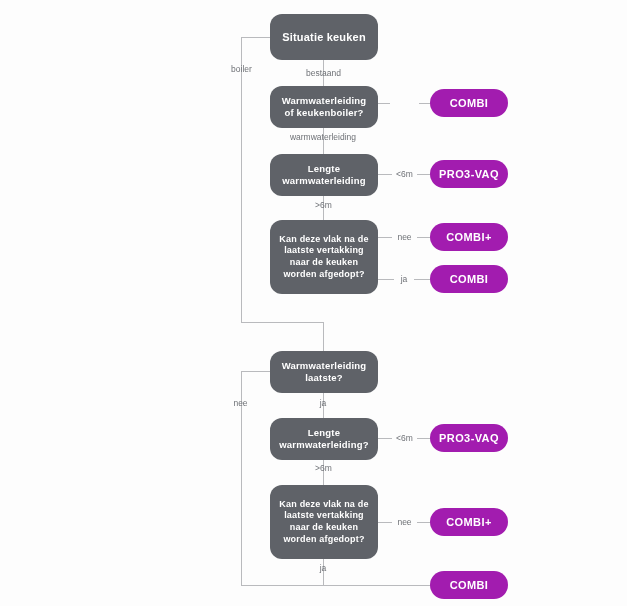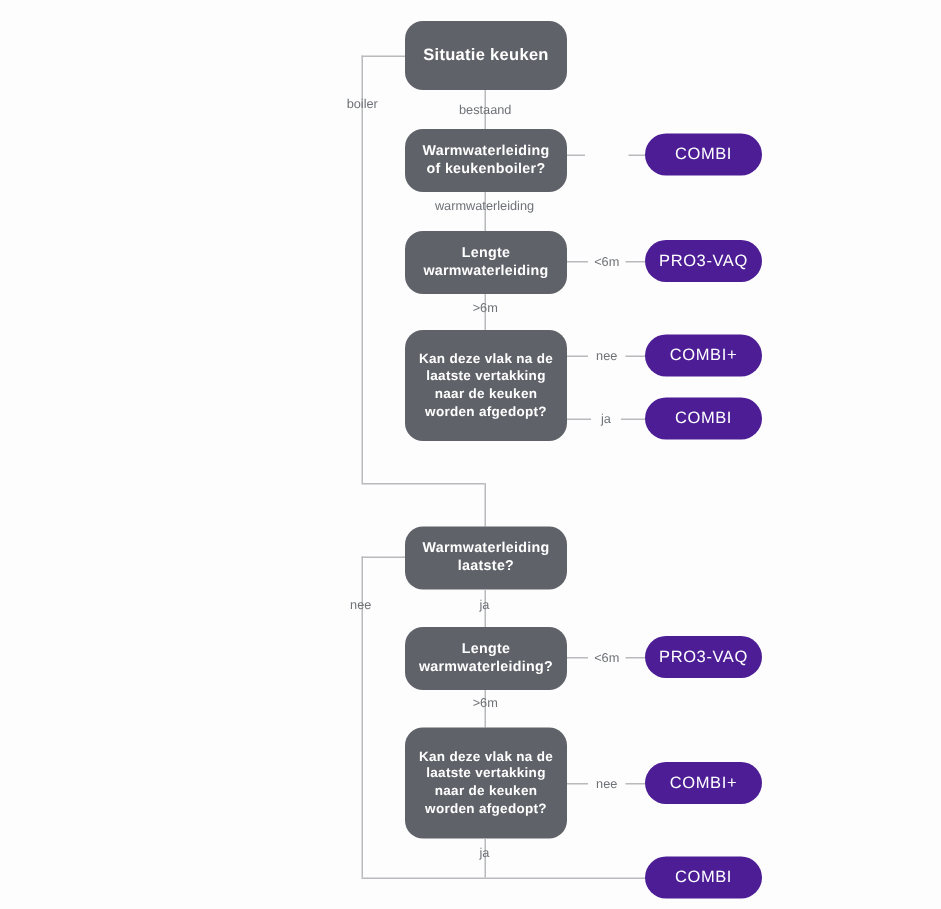--- a/index.html
+++ b/index.html
@@ -28,24 +28,24 @@
     line-height:1.28;
     letter-spacing:.2px;
     box-sizing:border-box;
     padding:2px 6px;
   }
   .node span{display:block;}
 
   
   .pill{
     position:absolute;
-    background:#4c1d95;
+    background:#a21caf;
     border-radius:999px;
     color:#ffffff;
-    font-weight:normal;
+    font-weight:bold;
     display:flex;align-items:center;justify-content:center;
     text-align:left;
     letter-spacing:.4px;
     box-sizing:border-box;
   }
 
   
   .elabel{
     position:absolute;
     color:#6e7176;

